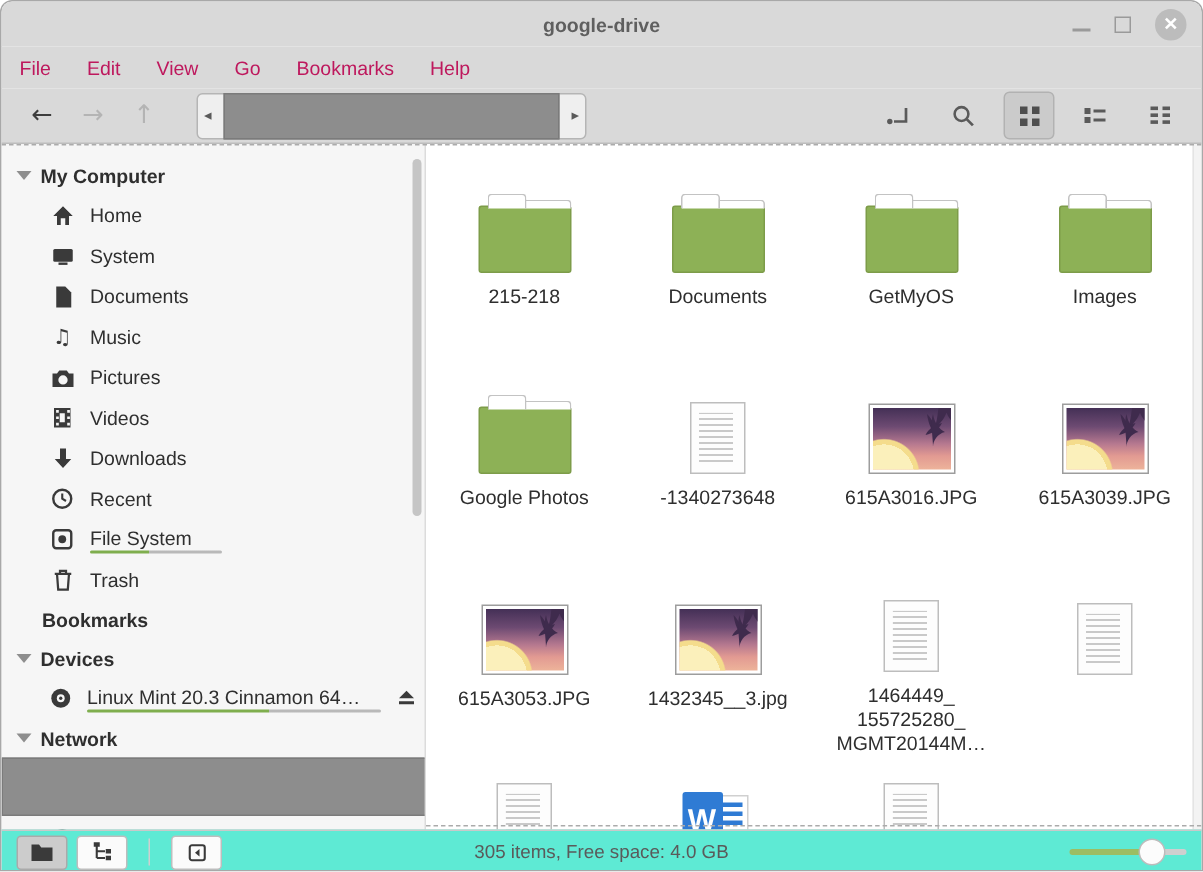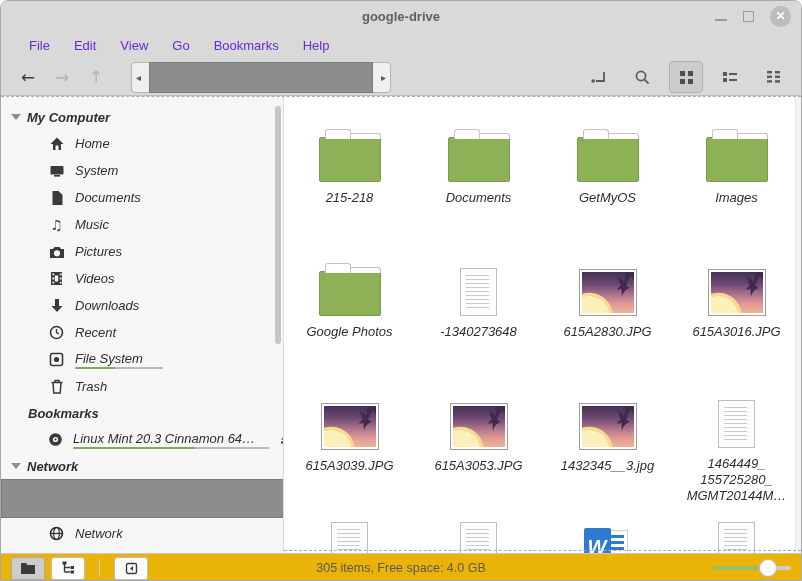--- a/index.html
+++ b/index.html
@@ -17,53 +17,53 @@
   .title { position:absolute; left:0; right:0; text-align:center;
     font-size:13px; font-weight:bold; color:#5f5f5f; }
   .winbtns { margin-left:auto; display:flex; align-items:center; gap:16px; padding-right:10px; z-index:2;}
   .btn-min { width:12px; height:2px; background:#9a9a9a; margin-top:8px;}
   .btn-max { width:11px; height:11px; border:1px solid #9a9a9a; background:transparent;}
   .btn-close { width:21px; height:21px; border-radius:50%; background:#bcbcbc;
     color:#ffffff; font-size:12px; font-weight:bold; display:flex; align-items:center; justify-content:center;
     line-height:1; }
   
   .menubar { height:28px; background:#d9d9d9; display:flex; align-items:center;
-    gap:24px; padding-left:28px; font-size:13px; color:#6d28d9; }
+    gap:24px; padding-left:12px; font-size:13px; color:#be185d; }
   .menu-item { cursor:default; }
   
   .toolbar { height:37px; background:#d9d9d9; border-bottom:1px solid #bdbdbd;
     display:flex; align-items:center; padding:0 10px; position:relative; }
   .navbtn { width:34px; text-align:center; font-family:"DejaVu Sans", sans-serif;
     font-size:17px; line-height:1; }
   .nav-back { color:#3d3d3d; }
   .nav-dim  { color:#b4b4b4; }
   .pathbar { position:relative; margin-left:18px; width:260px; height:31px;
     border:1px solid #b5b5b5; border-radius:4px; background:#efefef;
     display:flex; align-items:center; justify-content:space-between; padding:0 4px;
     font-size:10px; color:#5a5a5a; }
   .redaction { background:#8d8d8d; border:1px solid #7b7b7b; }
   .path-redaction { position:absolute; left:17px; top:-1px; width:224px; height:31px; }
   .tool-right { margin-left:auto; display:flex; align-items:center; gap:10px; }
   .tbtn { width:34px; height:32px; display:flex; align-items:center; justify-content:center;
     border-radius:4px; border:1px solid transparent; }
   .tbtn.active { background:#cbcbcb; border-color:#b2b2b2; }
   .tbtn svg { display:block; }
   
-  .bodyarea { display:flex; height:457px; position:relative;font-style:italic; }
+  .bodyarea { display:flex; height:457px; position:relative; }
   .undershoot-top { position:absolute; left:0; right:0; top:0; border-top:1px dashed #ababab; z-index:5; }
   .sidebar { width:283px; background:#f6f6f6; position:relative; overflow:hidden;
     padding-top:8px; font-size:13px; color:#2f2f2f; border-right:1px solid #dcdcdc; }
   .sb-scroll { position:absolute; right:2px; top:10px; width:6px; height:238px;
     background:#c5c5c5; border-radius:3px; }
   .shead { display:flex; align-items:center; height:26px; padding-left:10px;
     font-weight:bold; gap:6px; }
   .shead .tri { width:0; height:0; border-left:5px solid transparent;
     border-right:5px solid transparent; border-top:6px solid #8e8e8e; }
   .shead.no-tri { padding-left:27px; }
-  .srow { display:flex; align-items:center; height:27px; padding-left:47px; gap:10px; }
+  .srow { display:flex; align-items:center; height:27px; padding-left:32px; gap:10px; }
   .sicon { width:17px; display:flex; justify-content:center; color:#3a3a3a;
     font-family:"DejaVu Sans", sans-serif; font-size:14px; }
   .sicon svg { display:block; }
   .slabel-col { display:flex; flex-direction:column; }
   .usage { height:2px; margin-top:1px; border-radius:1px; }
   .eject { margin-left:auto; margin-right:14px; color:#3a3a3a; }
   .sb-redaction { position:absolute; left:0; width:283px; height:39px; }
   
   .main { flex:1; background:#ffffff; position:relative; overflow:hidden; }
   .undershoot-bottom { position:absolute; left:0; right:0; bottom:2px;
@@ -98,21 +98,21 @@
   .photo-img svg { position:absolute; top:-2px; right:-4px; }
   
   .worddoc { position:relative; width:48px; height:44px; }
   .w-page { position:absolute; right:4px; top:4px; width:22px; height:34px; background:#ffffff;
     border:1px solid #d0d0d0; display:flex; flex-direction:column; gap:3px; padding:4px 3px; }
   .w-page i { display:block; height:3px; background:#2f7bd4; }
   .w-square { position:absolute; left:0; top:2px; width:27px; height:38px; background:#2f7bd4;
     border-radius:2px; color:#ffffff; font-weight:bold; font-size:20px;
     display:flex; align-items:center; justify-content:center; }
   
-  .statusbar { height:29px; background:#eab308; border-top:1px solid #c9c9c9;
+  .statusbar { height:29px; background:#5eead4; border-top:1px solid #c9c9c9;
     display:flex; align-items:center; position:relative; padding:0 10px; }
   .sb-left { display:flex; align-items:center; gap:6px; }
   .minibtn { width:34px; height:23px; border:1px solid #bdbdbd; border-radius:3px;
     background:#fbfbfb; display:flex; align-items:center; justify-content:center; }
   .minibtn.active { background:#cccccc; border-color:#aaaaaa; }
   .sb-sep { width:1px; height:18px; background:#cfcfcf; margin:0 8px; }
   .status-text { position:absolute; left:0; right:0; text-align:center;
     font-size:12.5px; color:#5a5a5a; }
   .zoomer { margin-left:auto; position:relative; width:78px; height:18px; display:flex; align-items:center; z-index:2;}
   .ztrack { width:100%; height:4px; border-radius:2px;
@@ -291,20 +291,24 @@
               <path d="M1.5 3.5h11M5 3.5v-2h4v2M3 3.5l.8 10.5h6.4L11 3.5" fill="none" stroke="#3a3a3a" stroke-width="1.5"></path>
             </svg>
           </span>
         <span>Trash</span>
       </div>
 
       <div class="shead no-tri">
         <span>Bookmarks</span>
       </div>
 
+      <div class="shead">
+        <span class="tri"></span>
+        <span>Devices</span>
+      </div>
       <div class="srow">
         <span class="sicon">
             <svg width="15" height="15" viewBox="0 0 15 15">
               <circle cx="7.5" cy="7.5" r="6.3" fill="#3a3a3a"></circle>
               <circle cx="7.5" cy="7.5" r="2.6" fill="#f6f6f6"></circle>
               <circle cx="7.5" cy="7.5" r="1.1" fill="#3a3a3a"></circle>
             </svg>
           </span>
         <span class="slabel-col">
           <span>Linux Mint 20.3 Cinnamon 64…</span>
@@ -388,89 +392,72 @@
                     <g fill="#3f2b4d">
                       <path d="M30 0h12v14c-3-2-6-6-7-9-1 3-4 8-8 10 2-5 2-9 3-15z"></path>
                       <path d="M28 2c4 4 6 9 6 14-3-3-5-7-6-14z" transform="translate(-6,4)"></path>
                       <path d="M40 10c-5 1-9 4-11 8 5-1 9-4 11-8z" transform="translate(-8,2)"></path>
                       <path d="M26 6c1 6 4 10 8 12-5 1-8 6-8 10 0-7-2-16 0-22z"></path>
                     </g>
                   </svg>
                 </div>
               </div>
             </div>
-          <div class="flabel">615A2830.JPG</div>
-        </div>
-        <div class="cell r2">
+          <div class="flabel">615A3016.JPG</div>
+        </div>
+
+        <div class="cell r3">
           <div class="iconwrap">
               <div class="photo">
                 <div class="photo-img">
                   <svg width="42" height="34" viewBox="0 0 42 34">
                     <g fill="#3f2b4d">
                       <path d="M30 0h12v14c-3-2-6-6-7-9-1 3-4 8-8 10 2-5 2-9 3-15z"></path>
                       <path d="M28 2c4 4 6 9 6 14-3-3-5-7-6-14z" transform="translate(-6,4)"></path>
                       <path d="M40 10c-5 1-9 4-11 8 5-1 9-4 11-8z" transform="translate(-8,2)"></path>
                       <path d="M26 6c1 6 4 10 8 12-5 1-8 6-8 10 0-7-2-16 0-22z"></path>
                     </g>
                   </svg>
                 </div>
               </div>
             </div>
-          <div class="flabel">615A3016.JPG</div>
-        </div>
-
+          <div class="flabel">615A3039.JPG</div>
+        </div>
         <div class="cell r3">
           <div class="iconwrap">
               <div class="photo">
                 <div class="photo-img">
                   <svg width="42" height="34" viewBox="0 0 42 34">
                     <g fill="#3f2b4d">
                       <path d="M30 0h12v14c-3-2-6-6-7-9-1 3-4 8-8 10 2-5 2-9 3-15z"></path>
                       <path d="M28 2c4 4 6 9 6 14-3-3-5-7-6-14z" transform="translate(-6,4)"></path>
                       <path d="M40 10c-5 1-9 4-11 8 5-1 9-4 11-8z" transform="translate(-8,2)"></path>
                       <path d="M26 6c1 6 4 10 8 12-5 1-8 6-8 10 0-7-2-16 0-22z"></path>
                     </g>
                   </svg>
                 </div>
               </div>
             </div>
-          <div class="flabel">615A3039.JPG</div>
+          <div class="flabel">615A3053.JPG</div>
         </div>
         <div class="cell r3">
           <div class="iconwrap">
               <div class="photo">
                 <div class="photo-img">
                   <svg width="42" height="34" viewBox="0 0 42 34">
                     <g fill="#3f2b4d">
                       <path d="M30 0h12v14c-3-2-6-6-7-9-1 3-4 8-8 10 2-5 2-9 3-15z"></path>
                       <path d="M28 2c4 4 6 9 6 14-3-3-5-7-6-14z" transform="translate(-6,4)"></path>
                       <path d="M40 10c-5 1-9 4-11 8 5-1 9-4 11-8z" transform="translate(-8,2)"></path>
                       <path d="M26 6c1 6 4 10 8 12-5 1-8 6-8 10 0-7-2-16 0-22z"></path>
                     </g>
                   </svg>
                 </div>
               </div>
             </div>
-          <div class="flabel">615A3053.JPG</div>
-        </div>
-        <div class="cell r3">
-          <div class="iconwrap">
-              <div class="photo">
-                <div class="photo-img">
-                  <svg width="42" height="34" viewBox="0 0 42 34">
-                    <g fill="#3f2b4d">
-                      <path d="M30 0h12v14c-3-2-6-6-7-9-1 3-4 8-8 10 2-5 2-9 3-15z"></path>
-                      <path d="M28 2c4 4 6 9 6 14-3-3-5-7-6-14z" transform="translate(-6,4)"></path>
-                      <path d="M40 10c-5 1-9 4-11 8 5-1 9-4 11-8z" transform="translate(-8,2)"></path>
-                      <path d="M26 6c1 6 4 10 8 12-5 1-8 6-8 10 0-7-2-16 0-22z"></path>
-                    </g>
-                  </svg>
-                </div>
-              </div>
-            </div>
           <div class="flabel">1432345__3.jpg</div>
         </div>
         <div class="cell r3">
           <div class="iconwrap">
               <div class="textfile">
                 <div class="textlines"></div>
               </div>
             </div>
           <div class="flabel">1464449_
 155725280_

